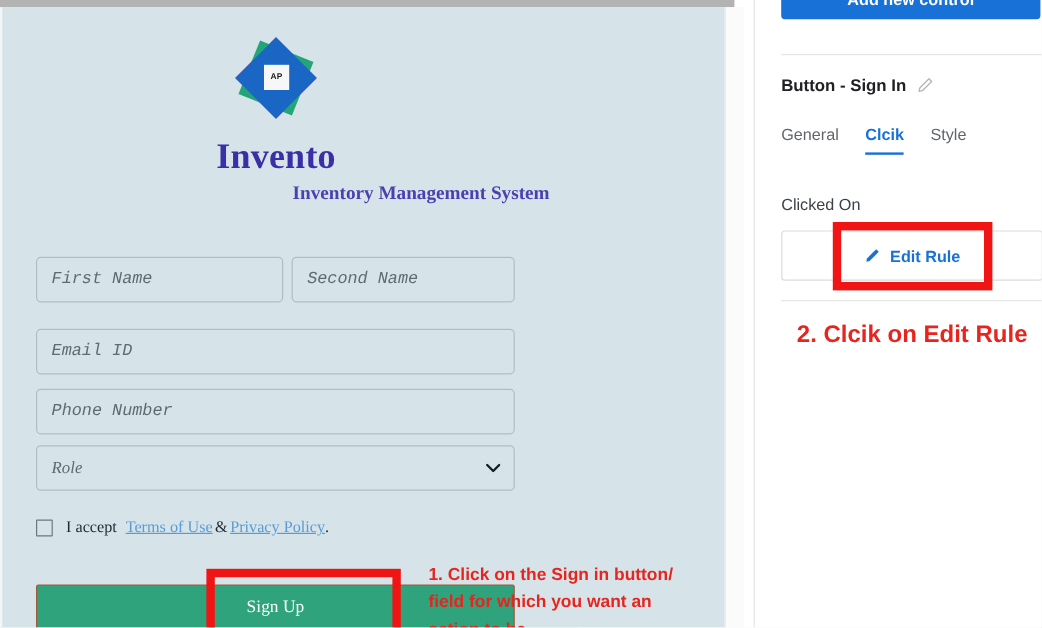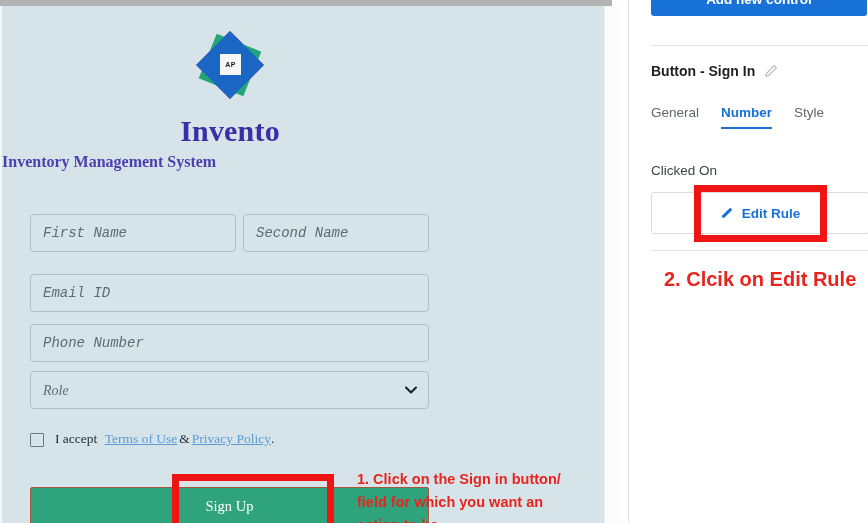--- a/index.html
+++ b/index.html
@@ -95,21 +95,21 @@
     font-family: "Liberation Serif", serif;
     font-weight: bold;
     font-size: 30px;
     color: #3a2fa6;
     letter-spacing: .2px;
   }
   .brand-sub {
     position: absolute;
     left: 0; top: 147px;
     width: 456px;
-    text-align: left;
+    text-align: right;
     font-family: "Liberation Serif", serif;
     font-weight: bold;
     font-size: 16px;
     color: #4b40b0;
   }
 
   
   .field {
     position: absolute;
     box-sizing: border-box;
@@ -422,21 +422,21 @@
       <span class="control-title">Button - Sign In</span>
       <span class="pencil-gray">
         <svg width="14" height="14" viewBox="0 0 16 16" fill="none">
           <path d="M11.6 1.9 L14.1 4.4 L5.3 13.2 L2.2 13.8 L2.8 10.7 Z" stroke="#b6b6b6" stroke-width="1.3" stroke-linejoin="round" fill="none"></path>
         </svg>
       </span>
     </div>
 
     <div class="tabs">
       <div class="tab">General</div>
-      <div class="tab active">Number</div>
+      <div class="tab active">Clcik</div>
       <div class="tab">Style</div>
     </div>
 
     <div class="event-label">Clicked On</div>
 
     <div class="edit-rule-btn">
       <span class="pencil-blue">
         <svg width="14" height="14" viewBox="0 0 16 16" fill="none">
           <path d="M11.6 1.9 L14.1 4.4 L5.3 13.2 L2.2 13.8 L2.8 10.7 Z" fill="#1871d6"></path>
         </svg>

